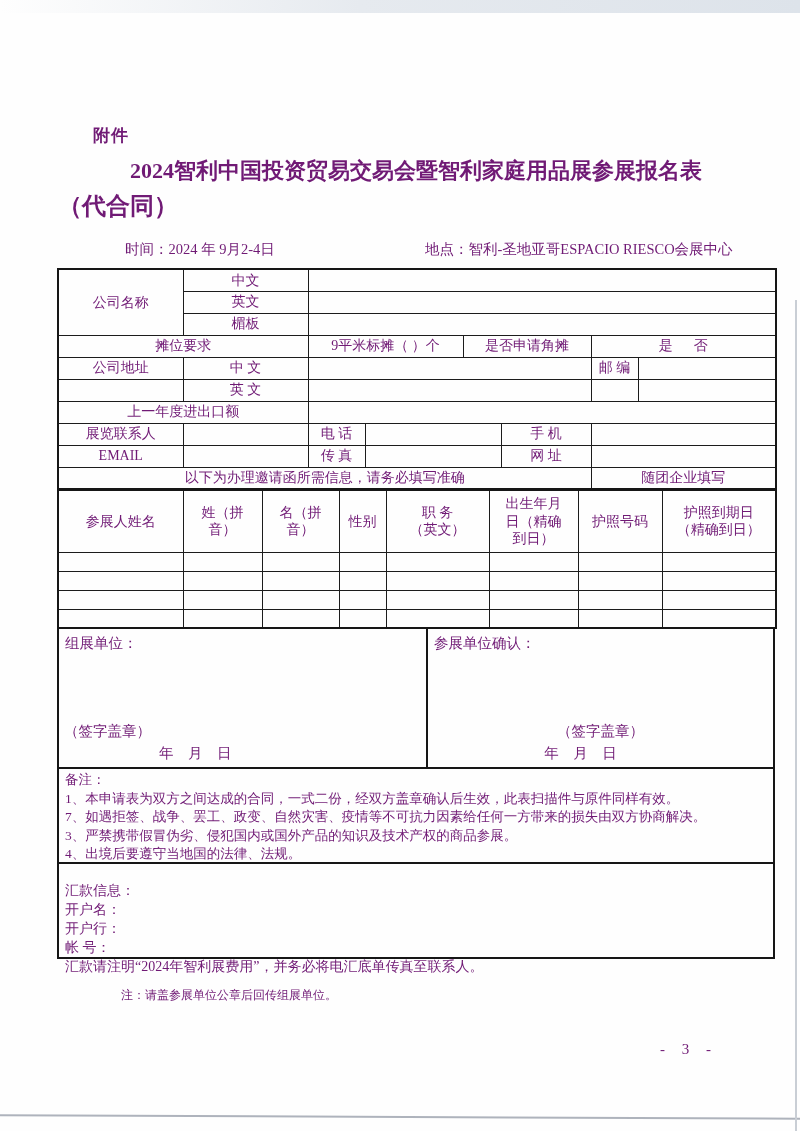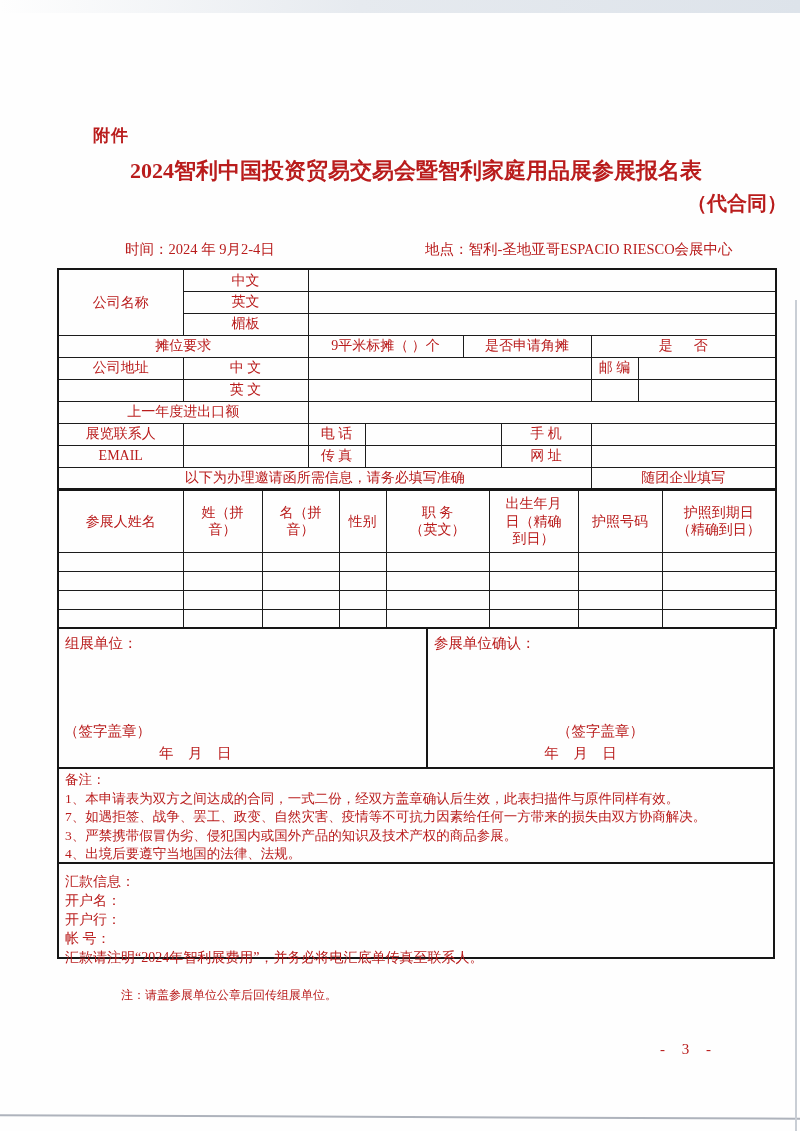--- a/index.html
+++ b/index.html
@@ -1,34 +1,34 @@
 <!DOCTYPE html>
 <html><head>
 <meta charset="utf-8">
 <style>
   html,body{margin:0;padding:0;background:#ffffff;}
   .page{
     position:relative; width:800px; height:1131px; background:#fefefe;
-    font-family:"Liberation Serif","DejaVu Serif",serif; color:#b91c1c;
+    font-family:"Liberation Serif","DejaVu Serif",serif; color:#701a75;
     overflow:hidden;
   }
   
   .scan-top{position:absolute;top:0;left:0;width:800px;height:13px;
     background:linear-gradient(90deg, rgba(235,238,242,0) 0%, #e6eaef 45%, #dde3ea 100%);}
   .scan-bottom{position:absolute;top:1116px;left:-4px;width:810px;height:2px;
     background:#aeb3bc;transform:rotate(0.25deg);}
   .scan-right{position:absolute;top:300px;left:795px;width:2px;height:831px;background:#c9ced5;}
 
   .content{position:absolute;left:57px;top:0;width:718px;}
 
   .attachment{position:absolute;left:36px;top:124px;font-size:17px;font-weight:bold;letter-spacing:1px;}
   .title{position:absolute;left:0;top:156px;width:100%;text-align:center;
     font-size:22px;font-weight:bold;white-space:nowrap;}
-  .subtitle{position:absolute;left:12px;top:190px;width:100%;text-align:right;
-    font-size:20px;font-weight:bold;}
+  .subtitle{position:absolute;left:1px;top:190px;width:100%;text-align:left;
+    font-size:24px;font-weight:bold;}
   .info-line{position:absolute;left:0;top:240px;width:100%;font-size:14.5px;}
   .info-time{position:absolute;left:68px;top:0;white-space:pre;}
   .info-loc{position:absolute;left:368px;top:0;white-space:pre;}
 
   table{border-collapse:collapse;table-layout:fixed;width:718px;}
   td,th{border:1.6px solid #1c1c1c;font-size:14px;font-weight:normal;
     text-align:center;vertical-align:middle;padding:0 2px;overflow:hidden;
     white-space:pre-line;line-height:1.25;}
   .tblA{position:absolute;left:0;top:268px;border:2px solid #161616;}
   .tblA tr{height:22px;}
@@ -43,21 +43,21 @@
   .sig-label{position:absolute;top:5px;left:6px;font-size:14.5px;}
   .sig-seal-left{position:absolute;bottom:26px;left:5px;font-size:14.5px;}
   .sig-date-left{position:absolute;bottom:4px;left:100px;font-size:14.5px;white-space:pre;}
   .sig-seal-right{position:absolute;bottom:26px;left:0;width:100%;text-align:center;font-size:14.5px;}
   .sig-date-right{position:absolute;bottom:4px;left:0;width:100%;text-align:center;
     padding-right:40px;box-sizing:border-box;font-size:14.5px;white-space:pre;}
 
   .notes-box{position:absolute;left:0;top:767px;width:718px;height:97px;
     border:2px solid #161616;box-sizing:border-box;padding:2px 6px;font-size:13.5px;line-height:18.6px;}
   .pay-box{position:absolute;left:0;top:862px;width:718px;height:97px;
-    border:2px solid #161616;box-sizing:border-box;padding:8px 6px;font-size:14px;line-height:19px;}
+    border:2px solid #161616;box-sizing:border-box;padding:17px 6px;font-size:14px;line-height:19px;}
   .pay-line{white-space:pre;}
   .bold{font-weight:normal;}
 
   .footer-note{position:absolute;left:64px;top:987px;font-size:12px;}
   .page-num{position:absolute;left:603px;top:1041px;font-size:15px;
     letter-spacing:2px;word-spacing:9px;white-space:pre;}
 </style>
 </head>
 <body>
 

